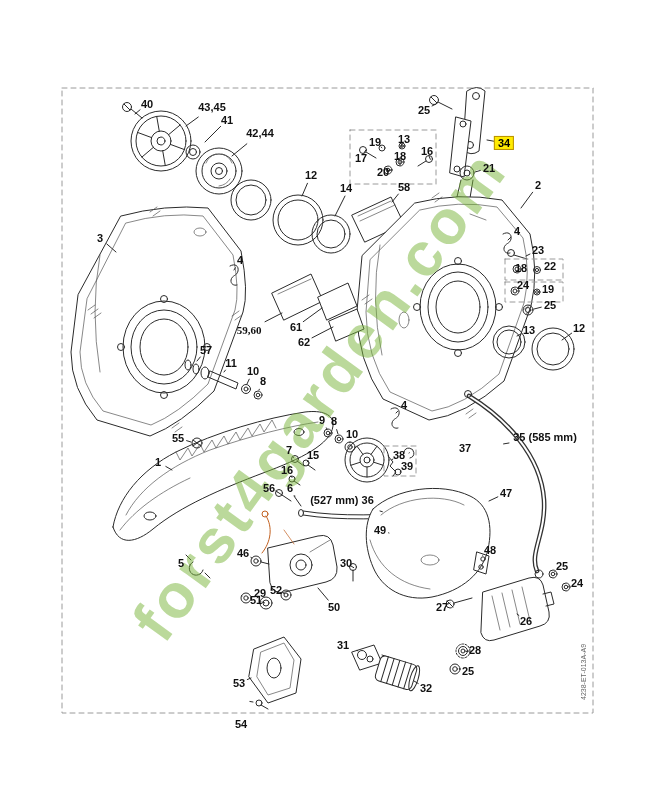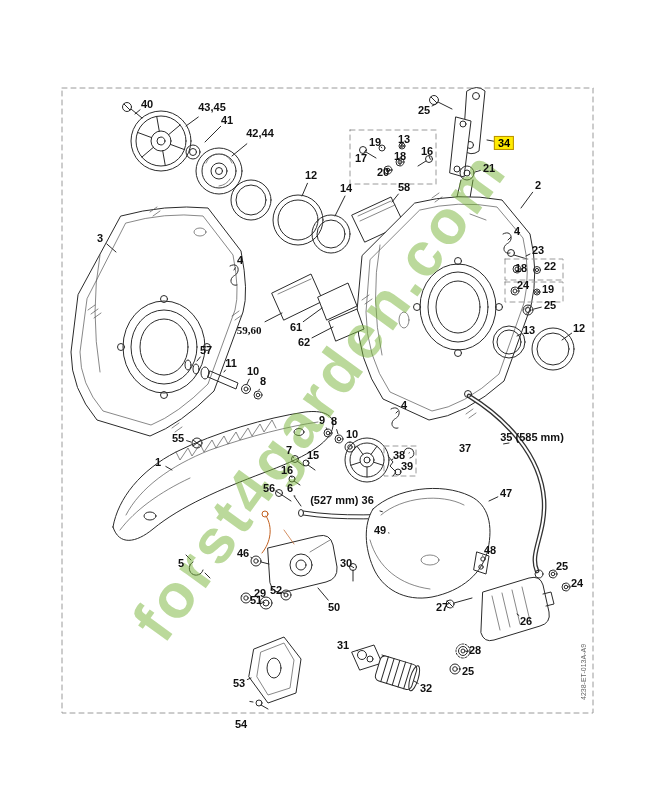--- a/index.html
+++ b/index.html
@@ -485,21 +485,21 @@
       <span class="part-label" style="left: 334px; top: 421px;">8</span>
       <span class="part-label" style="left: 352px; top: 434px;">10</span>
       <span class="part-label" style="left: 178px; top: 438px;">55</span>
       <span class="part-label" style="left: 158px; top: 462px;">1</span>
       <span class="part-label" style="left: 289px; top: 450px;">7</span>
       <span class="part-label" style="left: 313px; top: 455px;">15</span>
       <span class="part-label" style="left: 287px; top: 470px;">16</span>
       <span class="part-label" style="left: 417px; top: 448px; margin-left: 48px;">37</span>
       <span class="part-label" style="left: 399px; top: 455px;">38</span>
       <span class="part-label" style="left: 407px; top: 466px;">39</span>
-      <span class="part-label" style="left: 532px; top: 437px;">35 (585 mm)</span>
+      <span class="part-label" style="left: 545px; top: 437px;">35 (585 mm)</span>
       <span class="part-label" style="left: 269px; top: 488px;">56</span>
       <span class="part-label" style="left: 290px; top: 488px;">6</span>
       <span class="part-label" style="left: 342px; top: 500px;">(527 mm) 36</span>
       <span class="part-label" style="left: 506px; top: 493px; text-align: right;">47</span>
       <span class="part-label" style="left: 380px; top: 530px;">49</span>
       <span class="part-label" style="left: 181px; top: 563px;">5</span>
       <span class="part-label" style="left: 243px; top: 553px;">46</span>
       <span class="part-label" style="left: 346px; top: 563px;">30</span>
       <span class="part-label" style="left: 490px; top: 550px;">48</span>
       <span class="part-label" style="left: 562px; top: 566px;">25</span>

